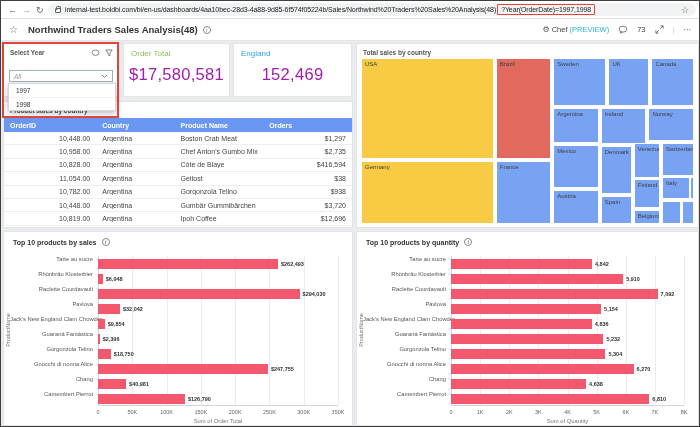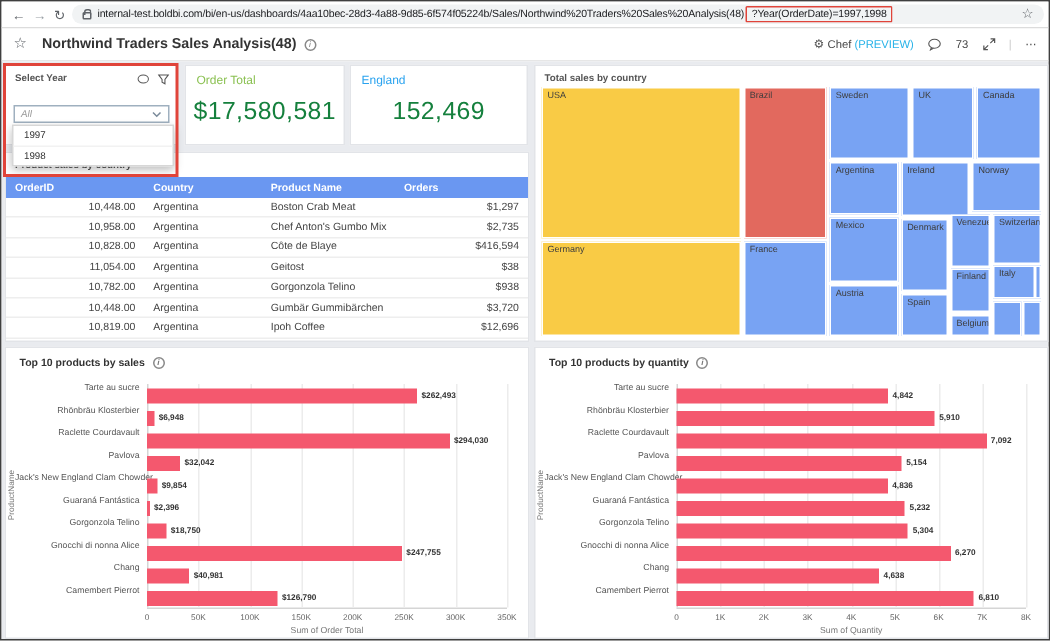--- a/index.html
+++ b/index.html
@@ -44,21 +44,21 @@
   #combo svg { margin-left:auto; }
   #popup { position:absolute; left:7px; top:42px; width:108px; background:#fff; border:1px solid #d7d7d7;
            box-shadow:0 2px 6px rgba(0,0,0,.28); z-index:60; }
   .opt { height:13px; line-height:13px; padding-left:7px; font-size:6.5px; color:#333; }
   .opt + .opt { border-top:1px solid #f2f2f2; }
 
   
   #card-ordertotal { left:122px; top:2px; width:107px; height:54px; }
   #card-quantity   { left:232px; top:2px; width:119px; height:54px; }
   .kpi-label { font-size:8px; font-weight:500; padding:5px 0 0 7px; }
-  .kpi-value { text-align:center; font-size:16.5px; font-weight:300; color:#15803d; margin-top:7px; letter-spacing:0.3px; }
+  .kpi-value { text-align:center; font-size:16.5px; font-weight:300; color:#a21caf; margin-top:7px; letter-spacing:0.3px; }
 
   
   #card-table { left:2px; top:60px; width:350px; height:127px; }
   #thead { display:flex; background:#6a97f1; height:14px; align-items:center; margin-top:4px; }
   #thead .cell { color:#fff; font-size:7px; font-weight:bold; }
   .trow { display:flex; height:13.4px; align-items:center; border-bottom:1px solid #eeeeee; }
   .trow .cell { font-size:7px; color:#444; white-space:nowrap; overflow:hidden; }
   .cell { padding:0 6px; }
   .c0 { width:26.5%; } .c1 { width:22.5%; } .c2 { width:25.5%; } .c3 { width:25.5%; }
   .trow .c0, .trow .c3 { text-align:right; }

